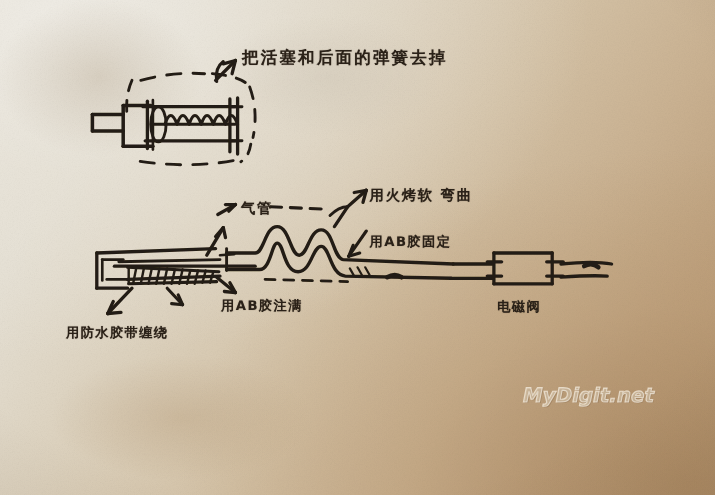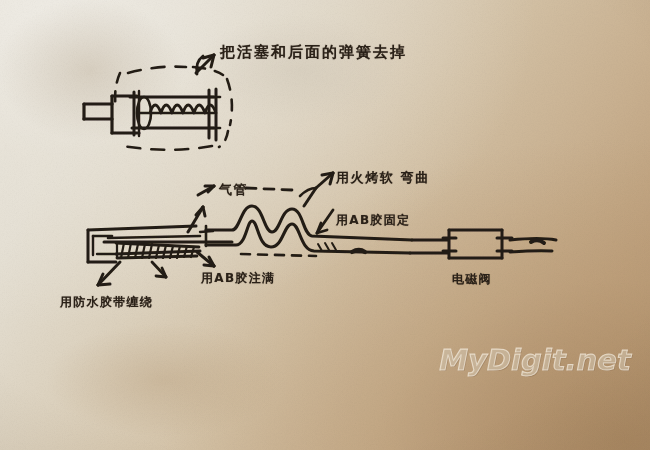--- a/index.html
+++ b/index.html
@@ -51,21 +51,21 @@
     position:absolute;right:10px;top:345px;width:210px;height:92px;
     text-align:center;pointer-events:none;
   }
   #wm-cn{
     font-size:40px;line-height:44px;font-weight:700;letter-spacing:2px;
     color:rgba(236,225,206,0.50);
     -webkit-text-stroke:1px rgba(250,244,233,0.72);
     text-shadow:1px 1px 0 rgba(120,90,58,0.35);
   }
   #wm-en{
-    font-size:29px;line-height:30px;font-weight:700;font-style:italic;letter-spacing:0px;
+    font-size:18px;line-height:30px;font-weight:700;font-style:italic;letter-spacing:0px;
     color:rgba(238,228,210,0.46);
     -webkit-text-stroke:1px rgba(250,245,235,0.62);
     text-shadow:1px 1px 0 rgba(120,90,58,0.30);
   }
   #wm-bottom{
     position:absolute;left:246px;top:398px;
     font-size:30px;line-height:32px;font-weight:700;letter-spacing:-1px;
     color:rgba(205,178,144,0.30);
     -webkit-text-stroke:1px rgba(225,205,178,0.40);
     display:flex;align-items:flex-end;

